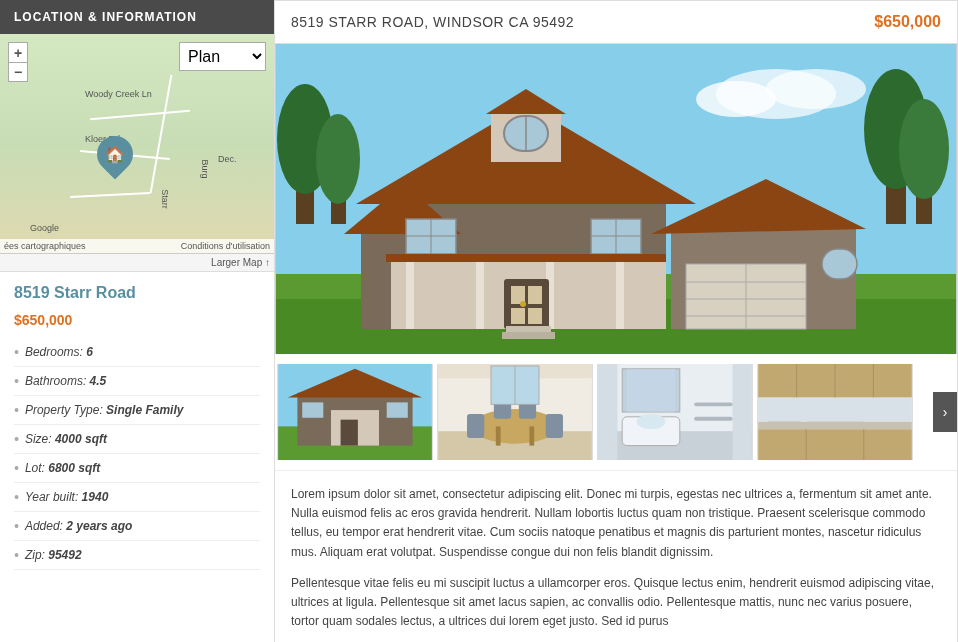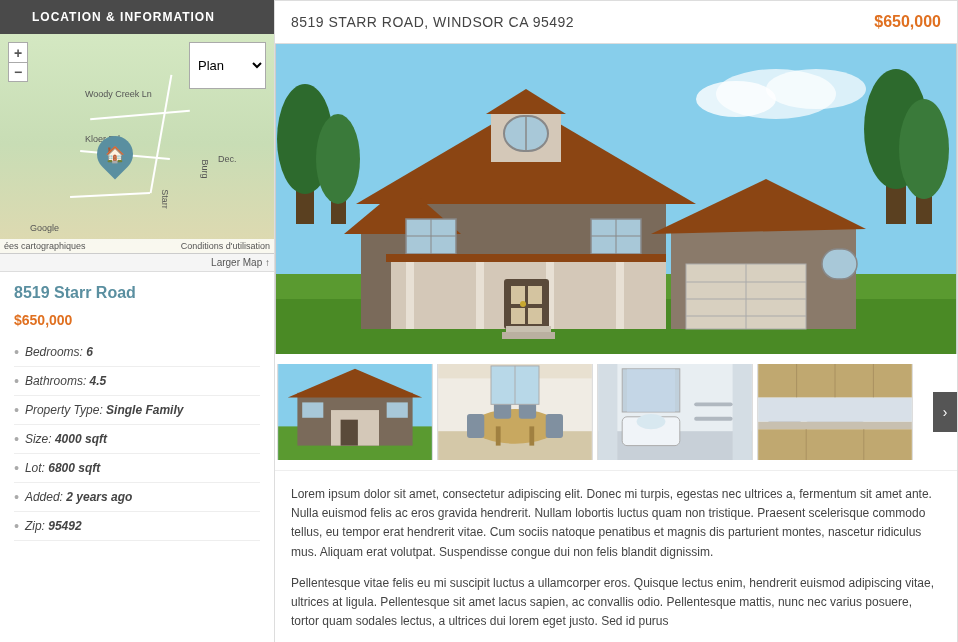--- a/index.html
+++ b/index.html
@@ -20,21 +20,21 @@
       border-right: 1px solid #ddd;
       padding: 0;
     }
 
     .sidebar-header {
       background: #4a4a4a;
       color: #fff;
       font-weight: bold;
       font-size: 12px;
       letter-spacing: 1px;
-      padding: 10px 32px;
+      padding: 10px 14px;
       text-transform: uppercase;
     }
 
     .map-area {
       width: 100%;
       height: 220px;
       background: #e8e8e8;
       position: relative;
       overflow: hidden;
       border-bottom: 1px solid #ccc;
@@ -85,22 +85,22 @@
 
     .map-btn:first-child { border-bottom: none; }
 
     .map-type-select {
       position: absolute;
       top: 8px;
       right: 8px;
     }
 
     .map-type-select select {
-      font-size: 13px;
-      padding: 14px 4px;
+      font-size: 16px;
+      padding: 4px 4px;
       border: 1px solid #aaa;
       background: #fff;
       cursor: pointer;
     }
 
     .map-marker {
       position: absolute;
       top: 50%;
       left: 50%;
       transform: translate(-50%, -50%);
@@ -357,20 +357,21 @@
     <div class="property-info">
       <div class="property-address">8519 Starr Road</div>
       <div class="property-price">$650,000</div>
 
       <ul class="property-details">
         <li>Bedrooms: <span class="detail-value">&nbsp;6</span></li>
         <li>Bathrooms: <span class="detail-value">&nbsp;4.5</span></li>
         <li>Property Type: <span class="detail-value">&nbsp;Single Family</span></li>
         <li>Size: <span class="detail-value">&nbsp;4000 sqft</span></li>
         <li>Lot: <span class="detail-value">&nbsp;6800 sqft</span></li>
+        <li>Year built: <span class="detail-value">&nbsp;1940</span></li>
         <li>Added: <span class="detail-value">&nbsp;2 years ago</span></li>
         <li>Zip: <span class="detail-value">&nbsp;95492</span></li>
       </ul>
     </div>
   </div>
 
   <div class="main-content">
 
     <div class="main-header">
       <span class="main-title">8519 STARR ROAD, WINDSOR CA 95492</span>

